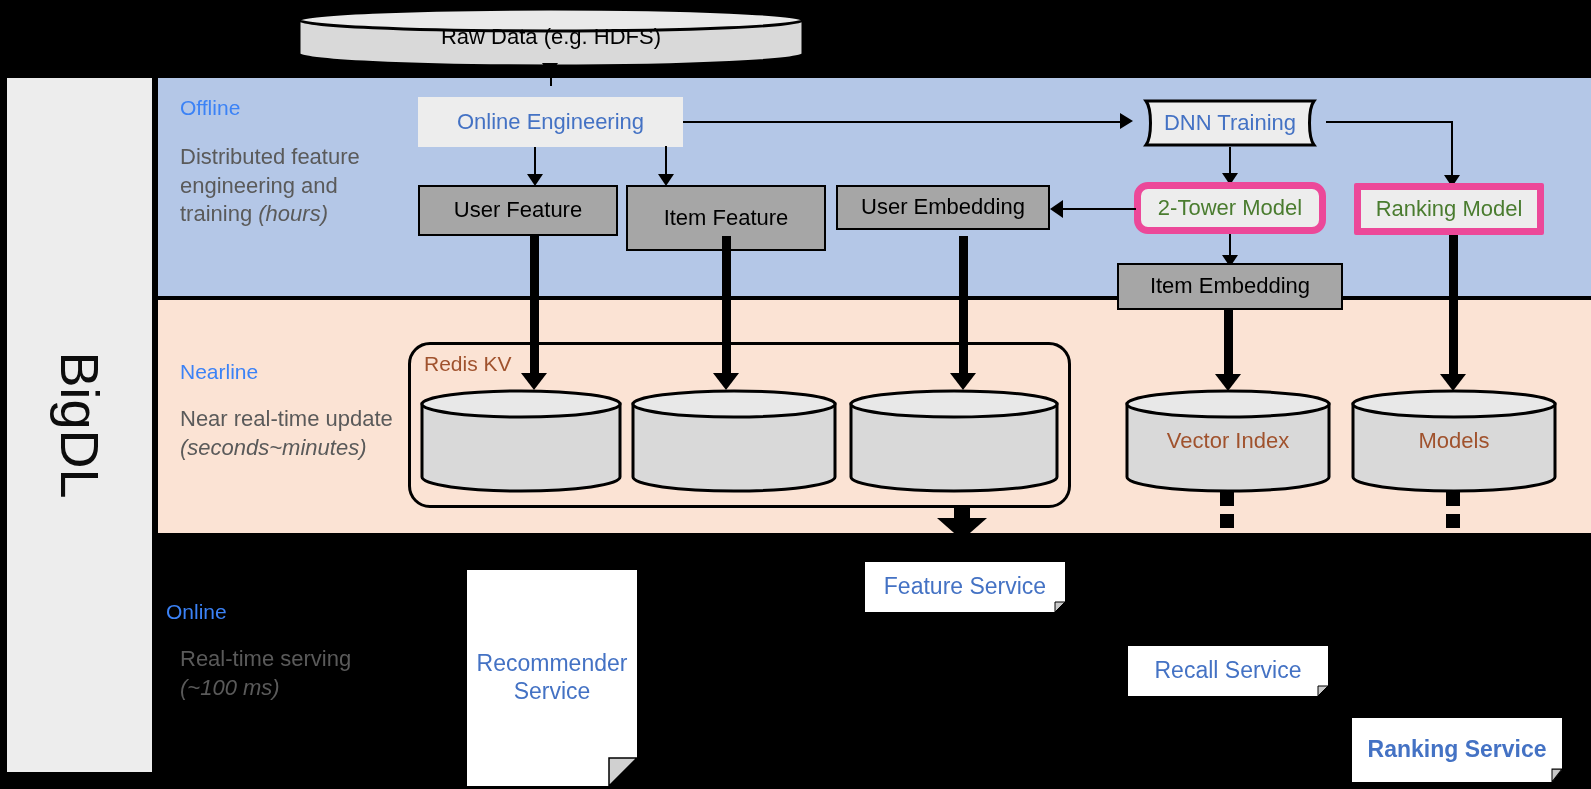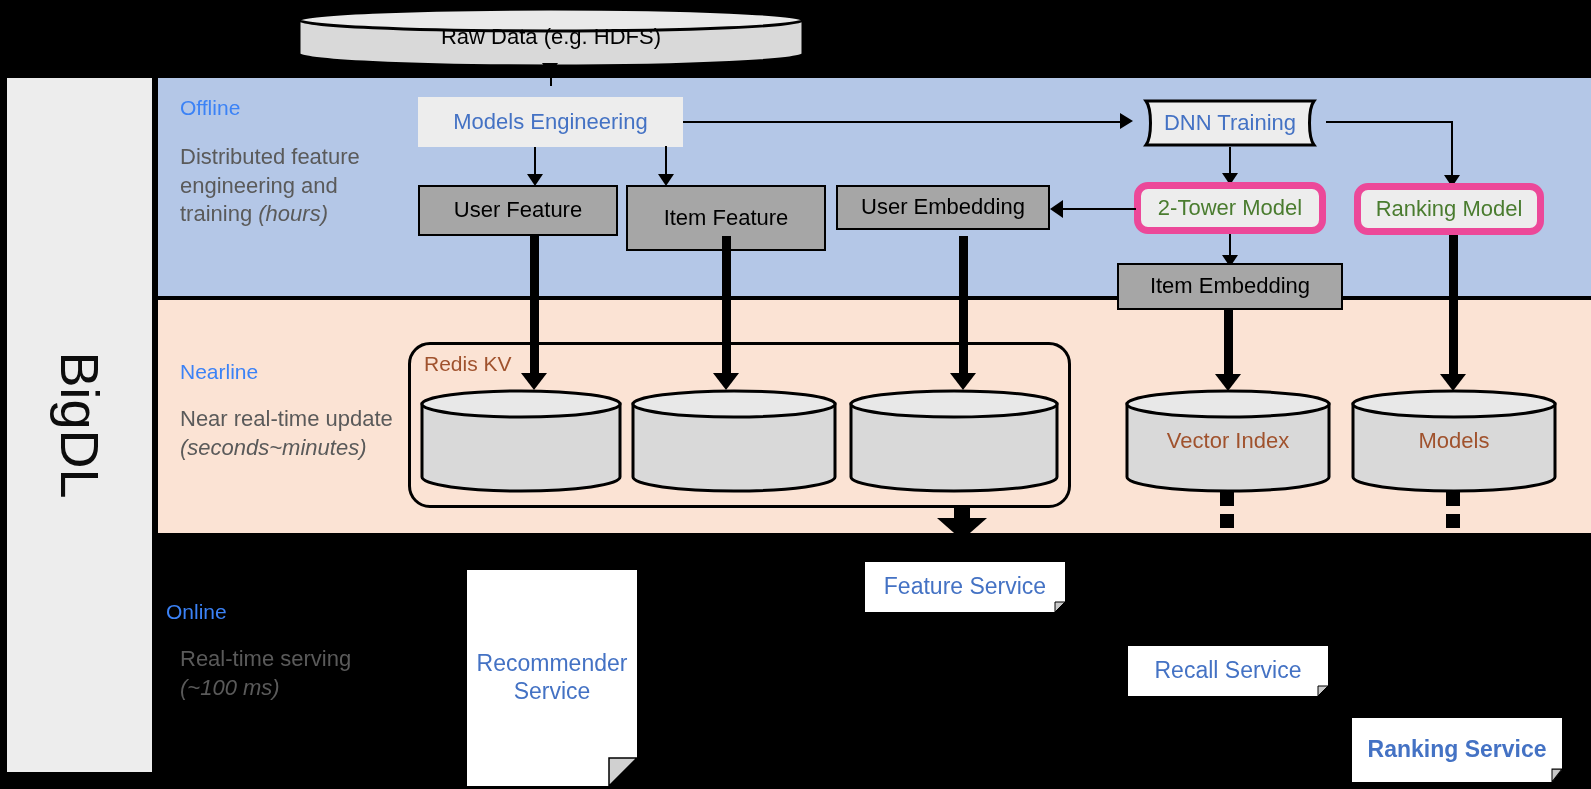--- a/index.html
+++ b/index.html
@@ -213,21 +213,21 @@
     </svg>
     <div class="lbl">Raw Data (e.g. HDFS)</div>
   </div>
 
   <div class="wire wire-thin" style="left:550px; top:66px; height:20px;"></div>
   <div class="arrow-down-thin" style="left:542px; top:63px;"></div>
 
   <div class="node node-chamfer" style="left:418px; top:97px; width:265px; height:50px;">
     <div class="edge"></div>
     <div class="fill"></div>
-    <span class="lbl">Models Engineering</span>
+    <span class="lbl">Online Engineering</span>
   </div>
 
   <div class="node node-bracket" style="left:1134px; top:99px; width:192px; height:48px;">
     <svg viewBox="0 0 192 48" preserveAspectRatio="none">
       <path d="M12,2 L180,2 C174,10 174,38 180,46 L12,46 C18,38 18,10 12,2 Z" fill="#ededed" stroke="#000" stroke-width="3"></path>
     </svg>
     <span class="lbl">DNN Training</span>
   </div>
 
   <div class="wire hwire-thin" style="left:683px; top:121px; width:447px;"></div>
@@ -257,21 +257,21 @@
     <span>User Embedding</span>
   </div>
 
   <div class="node node-light node-round green" style="left:1134px; top:182px; width:192px; height:52px; border-radius:14px;">
     <span>2-Tower Model</span>
   </div>
 
   <div class="wire hwire-thin" style="left:1062px; top:208px; width:74px;"></div>
   <div class="arrow-left-thin" style="left:1050px; top:200px;"></div>
 
-  <div class="node node-light node-round green" style="left:1354px; top:183px; width:190px; height:52px; border-radius:14px;text-align:right;">
+  <div class="node node-light node-round green" style="left:1354px; top:183px; width:190px; height:52px; border-radius:2px;text-align:right;">
     <span>Ranking Model</span>
   </div>
 
   <div class="wire wire-thin" style="left:1229px; top:234px; height:26px;"></div>
   <div class="arrow-down-thin" style="left:1222px; top:255px;"></div>
 
   <div class="node node-gray" style="left:1117px; top:263px; width:226px; height:47px;">
     <span>Item Embedding</span>
   </div>
 

